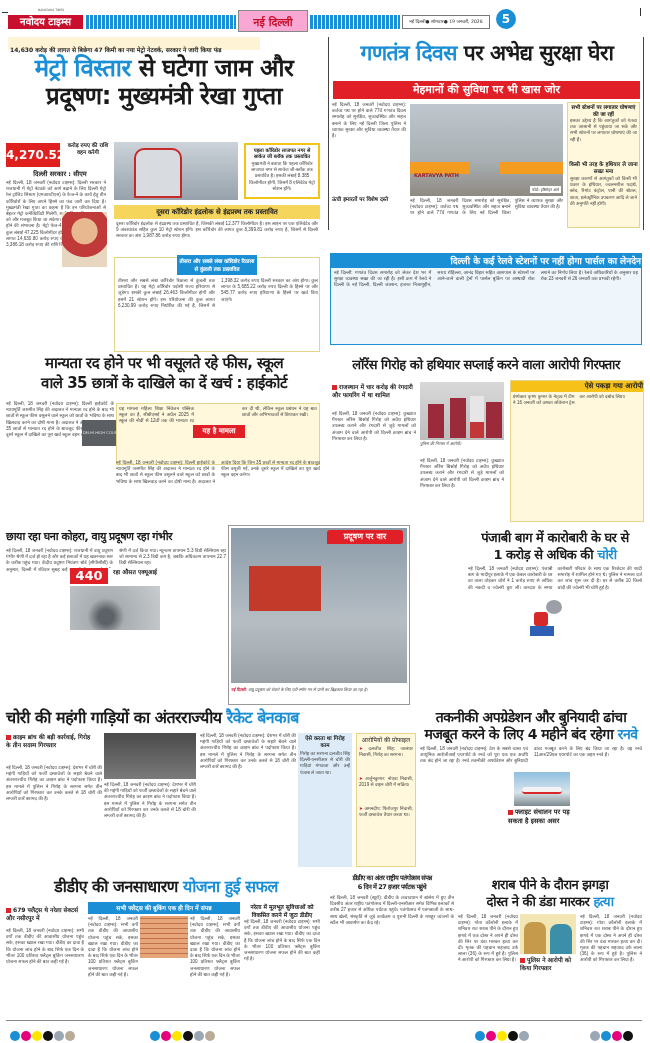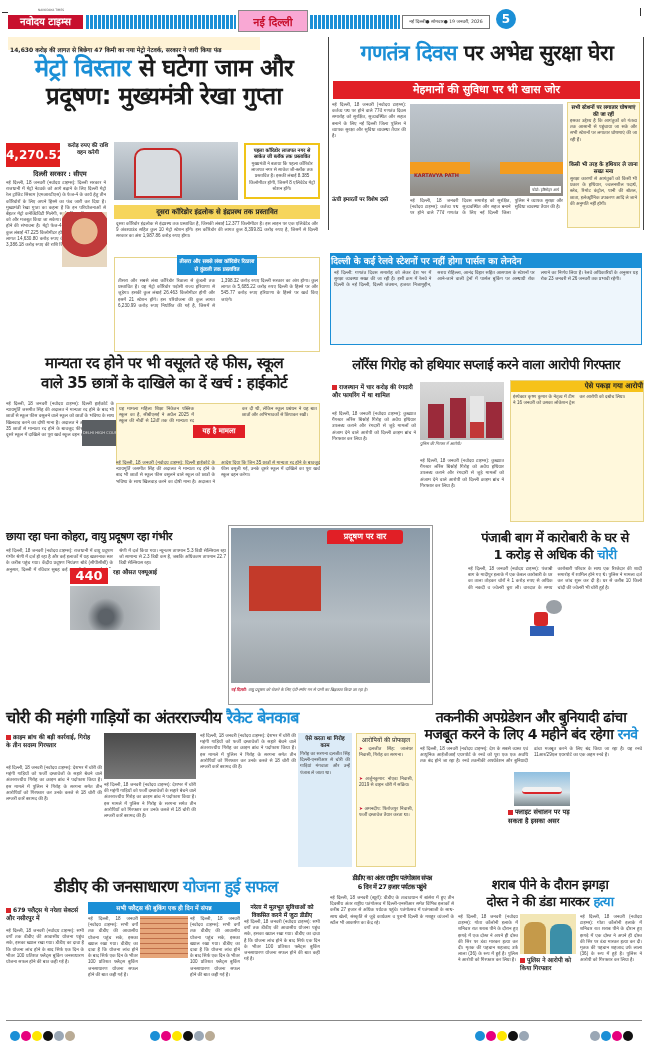--- a/index.html
+++ b/index.html
@@ -83,21 +83,21 @@
 </div>
 <div class="abs txt" style="left:410px;top:198px;width:153px;height:30px;column-count:3;column-gap:4px">नई दिल्ली, 18 जनवरी (नवोदय टाइम्स): कर्तव्य पथ पर होने वाले 77वें गणतंत्र दिवस समारोह को सुरक्षित, सुव्यवस्थित और सहज बनाने के लिए नई दिल्ली जिला पुलिस ने व्यापक सुरक्षा और सुविधा व्यवस्था तैयार की है।</div>
 <div class="abs box-y" style="left:567px;top:102px;width:73px;height:126px">
   <div style="font-size:5.3px;font-weight:bold;text-align:center;line-height:6.5px;padding:1px">सभी स्टेशनों पर लगातार घोषणाएं की जा रहीं</div>
   <div class="txt" style="padding:0 2px;height:42px">इसका उद्देश्य है कि आगंतुकों को गंतव्य तक आसानी से पहुंचाया जा सके और सभी स्टेशनों पर लगातार घोषणाएं की जा रही हैं।</div>
   <div style="font-size:5.5px;font-weight:bold;text-align:center;line-height:7px;padding:1px">किसी भी तरह के हथियार ले जाना सख्त मना</div>
   <div class="txt" style="padding:0 2px;height:48px">सुरक्षा कारणों से आगंतुकों को किसी भी प्रकार के हथियार, ज्वलनशील पदार्थ, ब्लेड, रिमोट कंट्रोल, पानी की बोतल, छाता, इलेक्ट्रॉनिक उपकरण आदि ले जाने की अनुमति नहीं होगी।</div>
 </div>
 
 <div class="abs" style="left:330px;top:253px;width:312px;height:92px;border:1px solid #1b8fd6;background:#eef6fc">
-  <div style="background:#1b8fd6;color:#fff;font-size:9px;line-height:14px;text-align:left;font-weight:bold">दिल्ली के कई रेलवे स्टेशनों पर नहीं होगा पार्सल का लेनदेन</div>
+  <div style="background:#1b8fd6;color:#fff;font-size:9px;line-height:14px;text-align:right;font-weight:bold">दिल्ली के कई रेलवे स्टेशनों पर नहीं होगा पार्सल का लेनदेन</div>
   <div class="txt" style="padding:2px 3px;height:74px;column-count:3;column-gap:6px">नई दिल्ली: गणतंत्र दिवस समारोह को लेकर देश भर में सुरक्षा व्यवस्था सख्त की जा रही है। इसी क्रम में रेलवे ने दिल्ली के नई दिल्ली, दिल्ली जंक्शन, हजरत निजामुद्दीन, सराय रोहिल्ला, आनंद विहार सहित आसपास के स्टेशनों पर आने-जाने वाली ट्रेनों में पार्सल बुकिंग पर अस्थायी रोक लगाने का निर्णय लिया है। रेलवे अधिकारियों के अनुसार यह रोक 23 जनवरी से 26 जनवरी तक प्रभावी रहेगी।</div>
 </div>
 
 <div class="abs hl" style="left:6px;top:353px;width:316px;font-size:15px;line-height:20px">
   <span>मान्यता रद होने पर भी वसूलते रहे फीस, स्कूल</span><br>
   <span>वाले 35 छात्रों के दाखिले का दें खर्च : हाईकोर्ट</span>
 </div>
 <div class="abs txt" style="left:6px;top:401px;width:108px;height:118px">नई दिल्ली, 18 जनवरी (नवोदय टाइम्स): दिल्ली हाईकोर्ट के न्यायमूर्ति जसमीत सिंह की अदालत ने मान्यता रद होने के बाद भी छात्रों से स्कूल फीस वसूलने वाले स्कूल को छात्रों के भविष्य के साथ खिलवाड़ करने का दोषी माना है। अदालत ने आदेश दिया कि जिन 35 छात्रों से मान्यता रद होने के बावजूद फीस वसूली गई, उनके दूसरे स्कूल में दाखिले का पूरा खर्च स्कूल वहन करेगा।</div>
 <div class="abs" style="left:82px;top:420px;width:38px;height:26px;background:#5b5f63;color:#ddd;font-size:3.8px;text-align:center;line-height:26px;overflow:hidden"><span>DELHI HIGH COURT</span></div>
 <div class="abs box-y" style="left:116px;top:403px;width:204px;height:62px">
@@ -122,21 +122,21 @@
   <div class="txt" style="padding:2px;height:126px;column-count:2;column-gap:5px">इंस्पेक्टर कृष्ण कुमार के नेतृत्व में टीम ने 16 जनवरी को उसका लोकेशन ट्रेस कर आरोपी को दबोच लिया।</div>
 </div>
 
 <div class="abs hl" style="left:6px;top:530px;width:220px;font-size:11px;line-height:14px;text-align:left">छाया रहा घना कोहरा, वायु प्रदूषण रहा गंभीर</div>
 <div class="abs txt" style="left:6px;top:548px;width:220px;height:150px;column-count:2;column-gap:6px">नई दिल्ली, 18 जनवरी (नवोदय टाइम्स): राजधानी में वायु प्रदूषण गंभीर श्रेणी में दर्ज हो रहा है और कई इलाकों में यह खतरनाक स्तर के करीब पहुंच गया। केंद्रीय प्रदूषण नियंत्रण बोर्ड (सीपीसीबी) के अनुसार, दिल्ली में रविवार सुबह कई इलाकों में एक्यूआई गंभीर श्रेणी में दर्ज किया गया। न्यूनतम तापमान 5.3 डिग्री सेल्सियस रहा जो सामान्य से 2.3 डिग्री कम है, जबकि अधिकतम तापमान 22.7 डिग्री सेल्सियस रहा।</div>
 <div class="abs" style="left:70px;top:568px;width:90px;height:62px;background:#fff">
   <div class="abs" style="left:0;top:0;width:38px;height:16px;background:#e11f26;color:#fff;font-weight:bold;font-size:13px;line-height:16px;text-align:center">440</div>
   <div class="abs" style="left:40px;top:0;width:50px;font-size:6px;line-height:8px;text-align:center;font-weight:bold">रहा औसत एक्यूआई</div>
   <div class="abs" style="left:0;top:18px;width:90px;height:44px;background:radial-gradient(circle at 40% 70%,#5c6268 0 12%,#a9aeb2 30%,#c8cccf)"></div>
 </div>
-<div class="abs" style="left:228px;top:525px;width:205px;height:180px;border:1px solid #999;padding:2px;background:#fff">
+<div class="abs" style="left:228px;top:525px;width:182px;height:180px;border:1px solid #999;padding:2px;background:#fff">
   <div class="photo" style="width:100%;height:155px;background:linear-gradient(180deg,#8a9aa8,#b6bec4 60%,#9aa1a6)">
     <div class="abs" style="left:20px;top:40px;width:72px;height:45px;background:#c33a2a"></div>
     <div class="abs" style="left:98px;top:4px;width:76px;height:14px;background:#e11f26;color:#fff;font-size:8px;font-weight:bold;line-height:14px;text-align:center;border-radius:3px 3px 3px 0">प्रदूषण पर वार</div>
   </div>
   <div class="cap" style="padding-top:4px"><span style="color:#c8102e;font-weight:bold">नई दिल्ली:</span><span> वायु प्रदूषण को रोकने के लिए एंटी-स्मॉग गन से पानी का छिड़काव किया जा रहा है।</span></div>
 </div>
 
 <div class="abs hl" style="left:468px;top:529px;width:174px;font-size:13px;line-height:17px">
   <span>पंजाबी बाग में कारोबारी के घर से</span><br>
   <span>1 करोड़ से अधिक की </span><span class="blue">चोरी</span>

